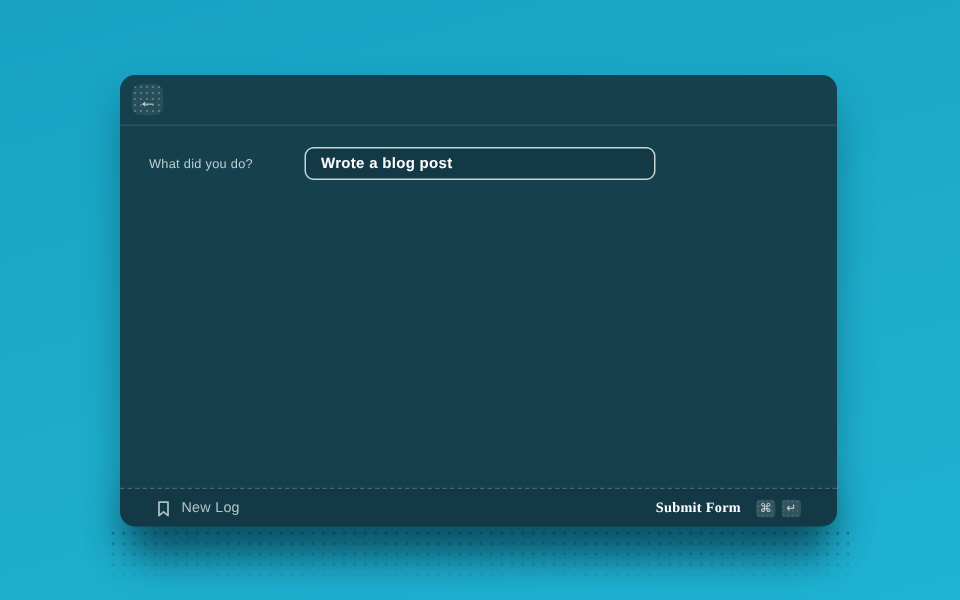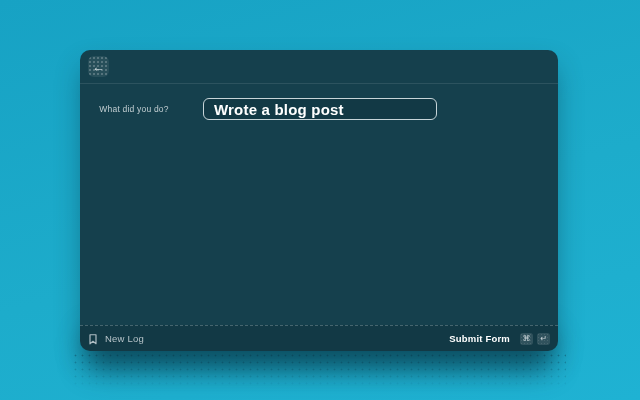--- a/index.html
+++ b/index.html
@@ -88,33 +88,33 @@
     color: #c2ced2;
   }
   .field-input {
     margin-left: 15px;
     width: 234px; height: 22px;
     background: rgba(0, 0, 0, 0.10);
     border: 1px solid #c6d4d8;
     border-radius: 6px;
     padding: 0 10px;
     color: #ffffff;
-    font-size: 15px;
+    font-size: 10px;
     font-weight: 600;
     letter-spacing: 0.2px;
     font-family: "Liberation Sans", sans-serif;
     outline: none;
   }
 
   .window-footer {
     flex: 0 0 26px;
     height: 26px;
     display: flex;
     align-items: center;
-    padding: 0 8px;
+    padding: 0 24px;
     border-top: 1px dashed rgba(255, 255, 255, 0.22);
     background: rgba(0, 0, 0, 0.10);
     border-radius: 0 0 10px 10px;
   }
   .footer-left {
     display: flex;
     align-items: center;
     gap: 7px;
     color: #aebdc3;
     cursor: pointer;
@@ -123,20 +123,21 @@
     font-size: 9.5px;
     color: #b6c3c8;
     letter-spacing: 0.2px;
   }
   .footer-right {
     margin-left: auto;
     display: flex;
     align-items: center;
     gap: 4px;
     cursor: pointer;
+    font-family: Liberation Serif, serif;
   }
   .primary-action-label {
     font-size: 9.5px;
     font-weight: 700;
     color: #ffffff;
     letter-spacing: 0.2px;
     margin-right: 6px;
   }
   .keycap {
     min-width: 13px; height: 12px;

